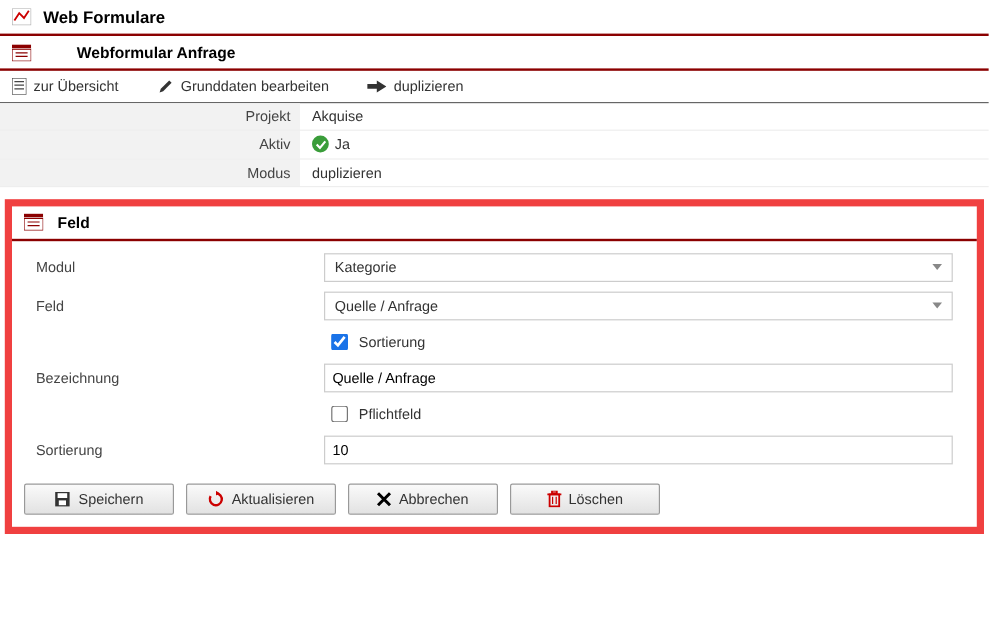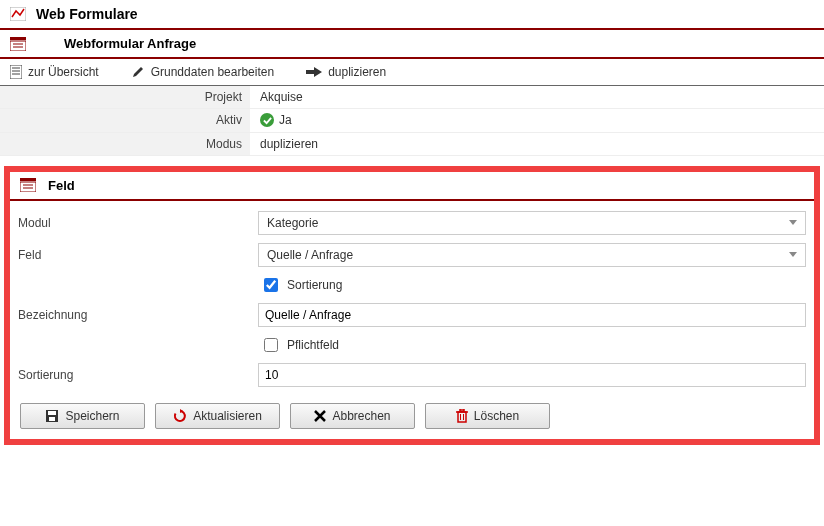--- a/index.html
+++ b/index.html
@@ -20,21 +20,21 @@
   .detail-table td.value { border-bottom: 1px solid #eee; padding-left: 10px; }
   .detail-table td.section { background: #f2f2f2; font-weight: bold; text-align: left; padding: 6px 8px; }
   .check-yes { display: inline-flex; align-items: center; gap: 5px; }
   .check-yes .chk-icon { width: 14px; height: 14px; border-radius: 50%; background: #3a9d3a; display: flex; align-items: center; justify-content: center; }
   .check-yes .chk-icon svg { width: 9px; height: 9px; fill: #fff; }
   .highlight-box { margin: 10px 4px 4px 4px; border: 6px solid #f04040; background: #fff; padding: 0; }
   .hl-header { display: flex; align-items: center; border-bottom: 2px solid #8b0000; padding: 6px 10px; }
   .hl-header .icon { margin-right: 12px; display: flex; }
   .hl-header .title { font-weight: bold; font-size: 13px; color: #000; }
   .form-table { width: 100%; border-collapse: collapse; margin-top: 6px; }
-  .form-table td { padding: 4px 8px; vertical-align: middle; font-size: 12px; }
+  .form-table td { padding: 4px 20px; vertical-align: middle; font-size: 12px; }
   .form-table td.flabel { width: 240px; text-align: left; color: #444; }
   .form-table td.finput { }
   .sel { width: 100%; height: 24px; border: 1px solid #ccc; background: #fff; display: flex; align-items: center; justify-content: space-between; padding: 0 8px; cursor: pointer; }
   .sel .caret { width: 0; height: 0; border-left: 4px solid transparent; border-right: 4px solid transparent; border-top: 5px solid #888; }
   .txt { width: 100%; height: 24px; border: 1px solid #ccc; padding: 0 6px; font-family: inherit; font-size: 12px; }
   .cb-line { display: flex; align-items: center; gap: 6px; padding-left: 2px; }
   .cb-line input[type=checkbox] { width: 14px; height: 14px; accent-color: #1a73e8; }
   .button-row { display: flex; gap: 10px; padding: 12px 10px 10px 10px; }
   .btn { display: flex; align-items: center; justify-content: center; gap: 6px; min-width: 125px; height: 26px; border: 1px solid #999; background: linear-gradient(#fafafa,#e2e2e2); border-radius: 2px; cursor: pointer; font-size: 12px; }
   .btn .icon { display: flex; }

